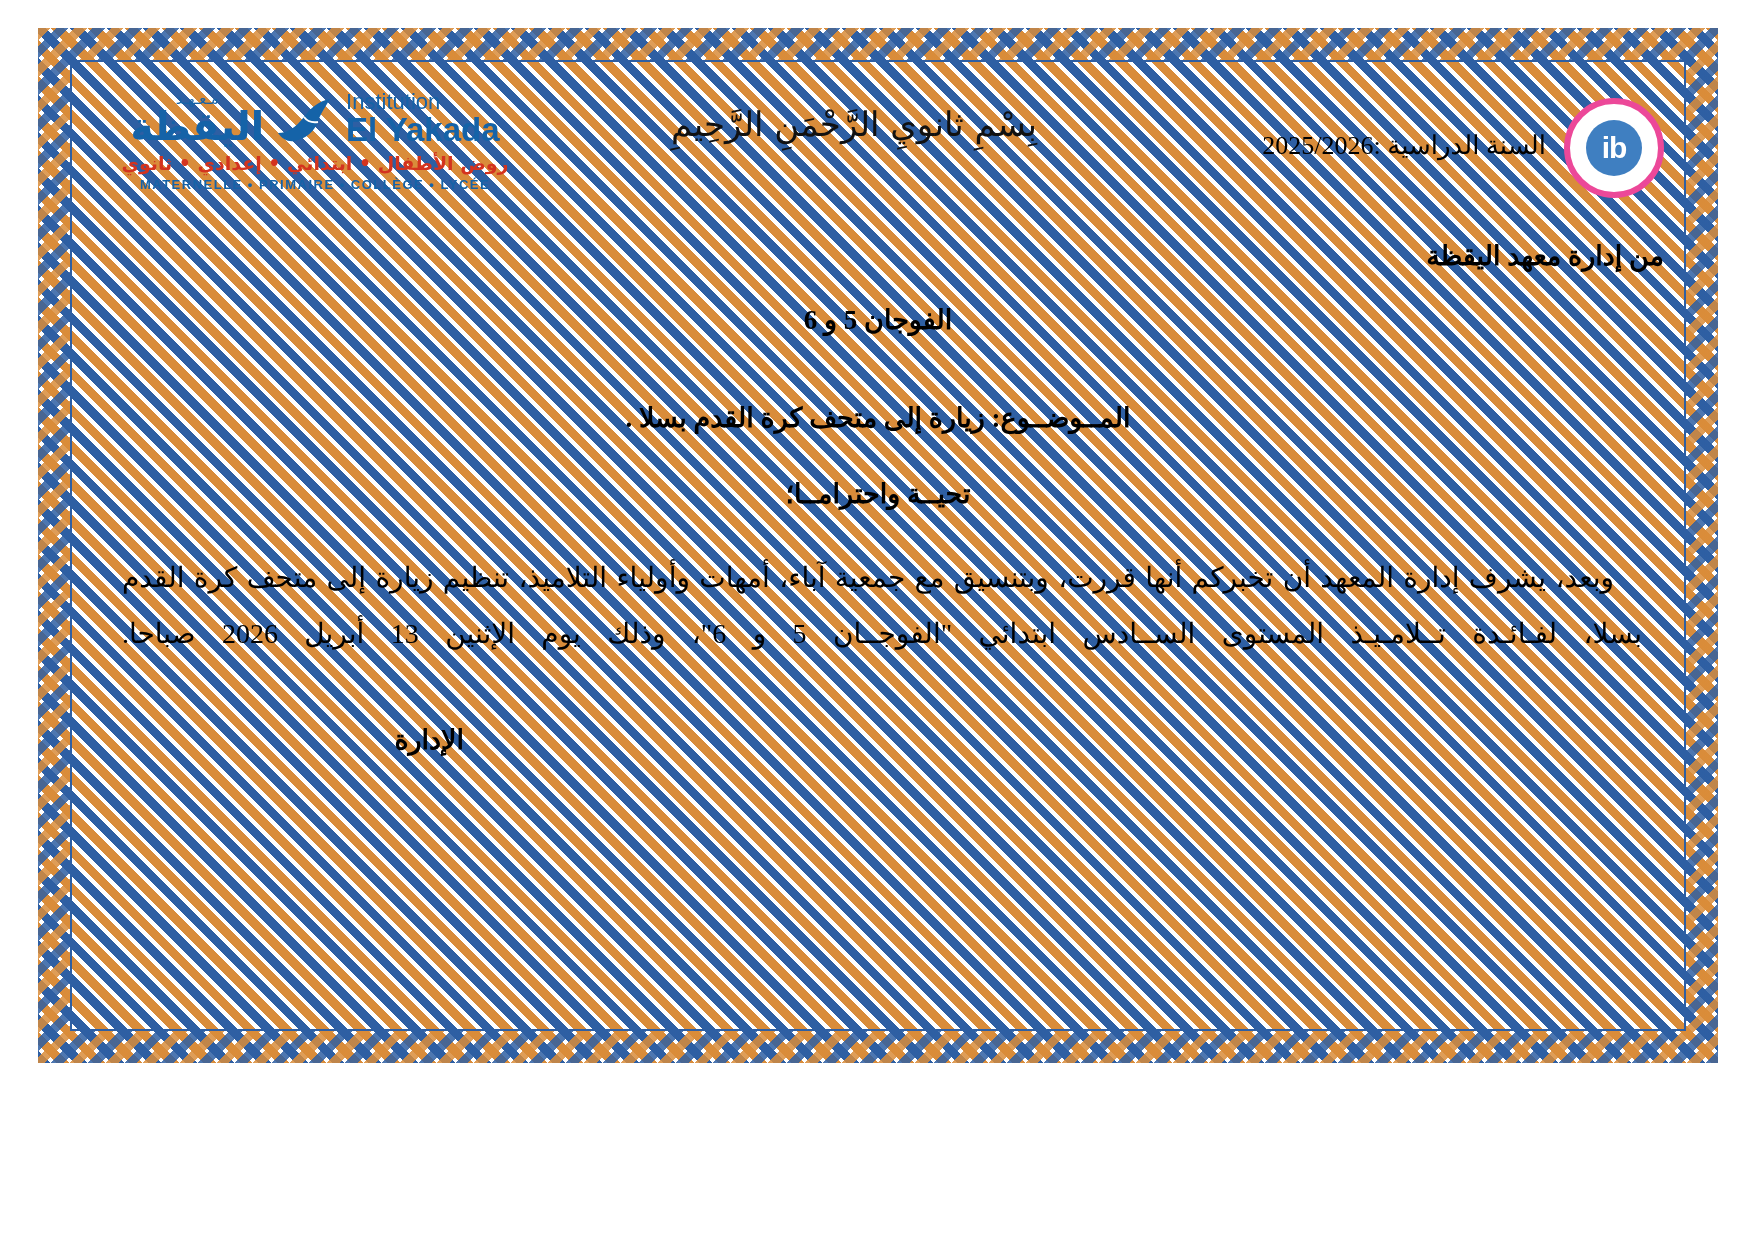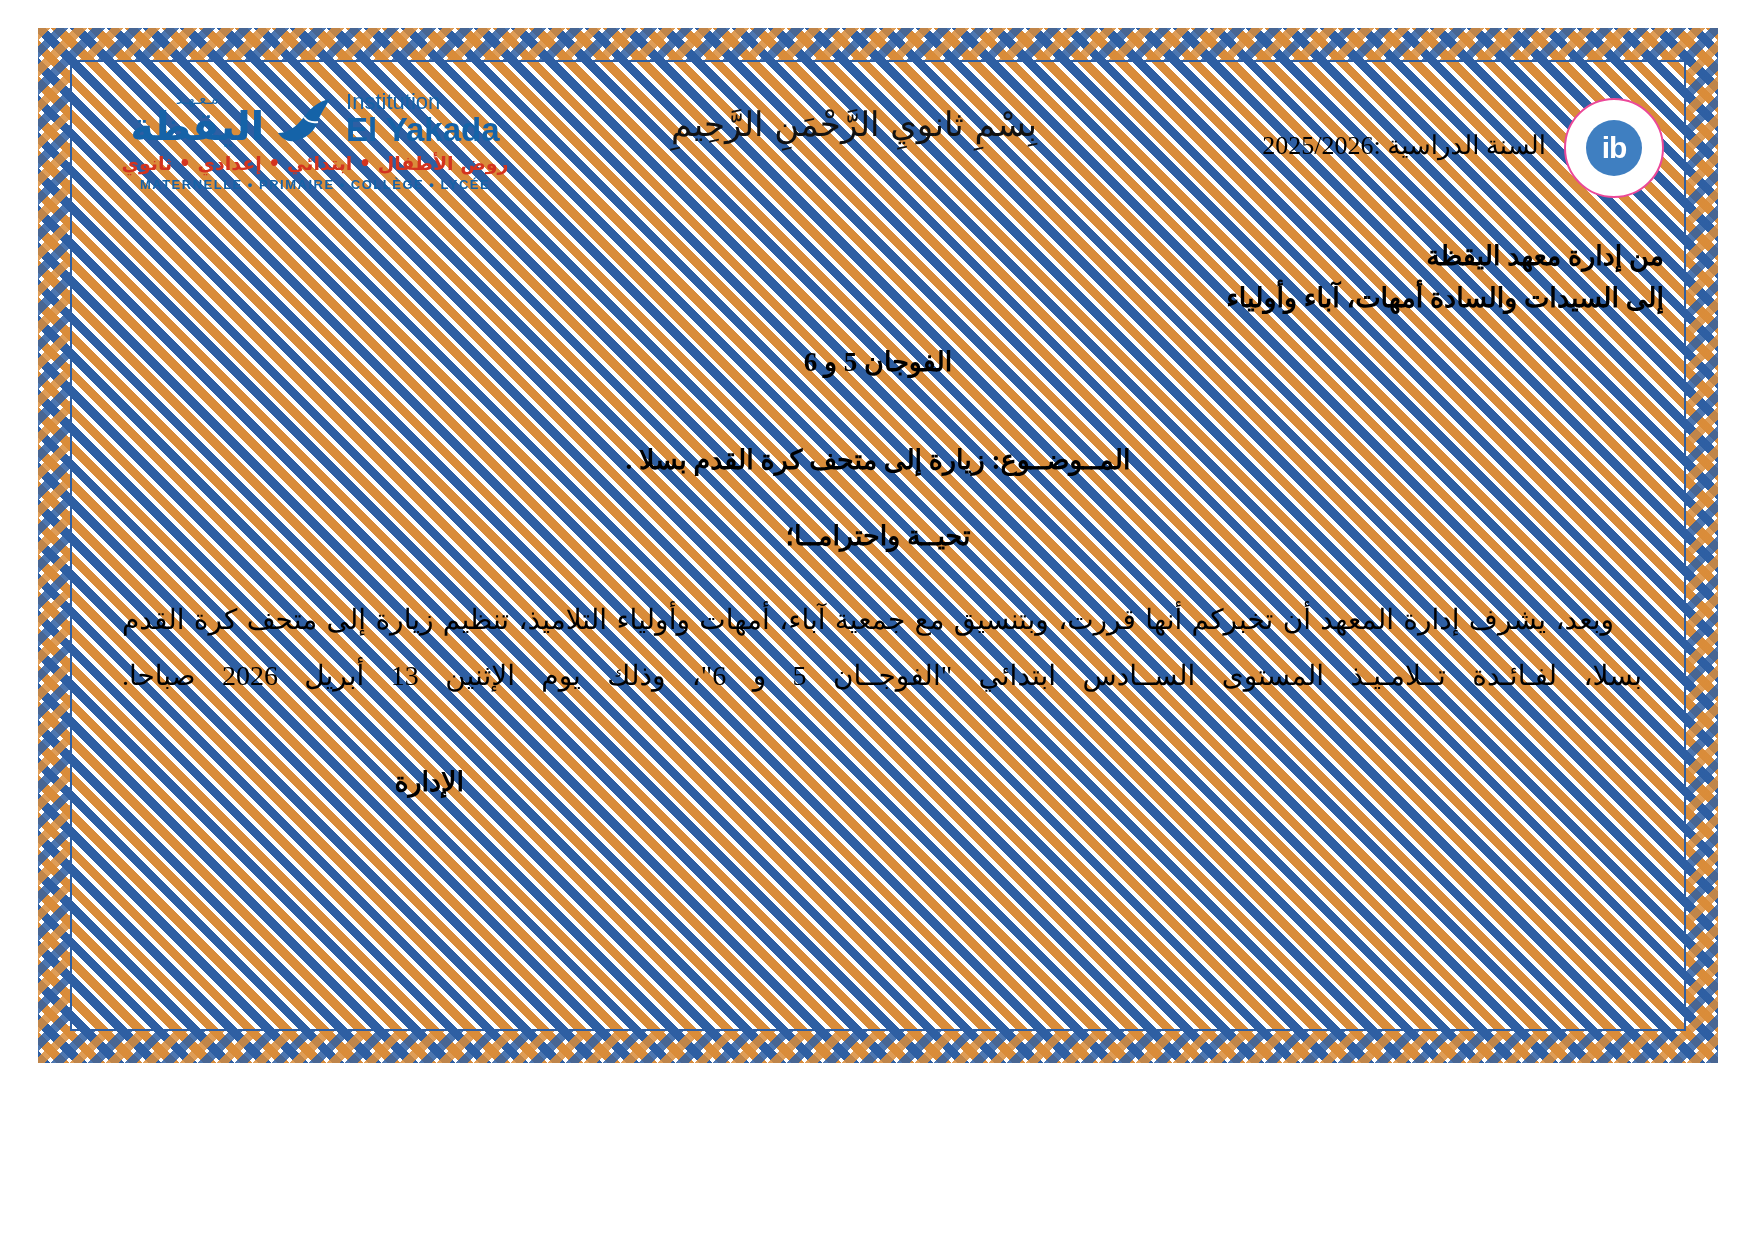--- a/index.html
+++ b/index.html
@@ -77,21 +77,21 @@
     position: relative;
     height: 140px;
   }
   .ib-logo {
     position: absolute;
     right: 0px;
     top: 20px;
     width: 100px;
     height: 100px;
     border-radius: 50%;
-    border: 2px solid #ec4899;
+    border: 6px solid #ec4899;
     background: #ffffff;
     display: flex;
     align-items: center;
     justify-content: center;
   }
   .ib-logo .ib-mark {
     width: 56px; height: 56px;
     border-radius: 50%;
     background: #3f7fc1;
     color: #ffffff;
@@ -266,21 +266,20 @@
             <div class="big-ar">اليقظة</div>
           </div>
         </div>
         <div class="inst-line-ar">روض الأطفال • ابتدائي • إعدادي • ثانوي</div>
         <div class="inst-line-fr">MATERNELLE • PRIMAIRE • COLLÈGE • LYCÉE</div>
       </div>
     </div>
 
     <div class="addressee">
       <div>من إدارة معهد اليقظة</div>
-      <div>إلى السيدات والسادة أمهات، آباء وأولياء</div>
     </div>
 
     <div class="group-line">الفوجان 5 و 6</div>
 
     <div class="subject">المــوضــوع: زيارة إلى متحف كرة القدم بسلا .</div>
 
     <div class="greeting">تحيــة واحترامــا؛</div>
 
     <div class="paragraph">وبعد، يشرف إدارة المعهد أن تخبركم أنها قررت، وبتنسيق مع جمعية آباء، أمهات وأولياء التلاميذ، تنظيم زيارة إلى متحف كرة القدم بسلا، لفـائـدة تــلامـيـذ المستوى الســادس ابتدائي "الفوجــان 5 و 6"، وذلك يوم الإثنين 13 أبريل 2026 صباحا.</div>
 

